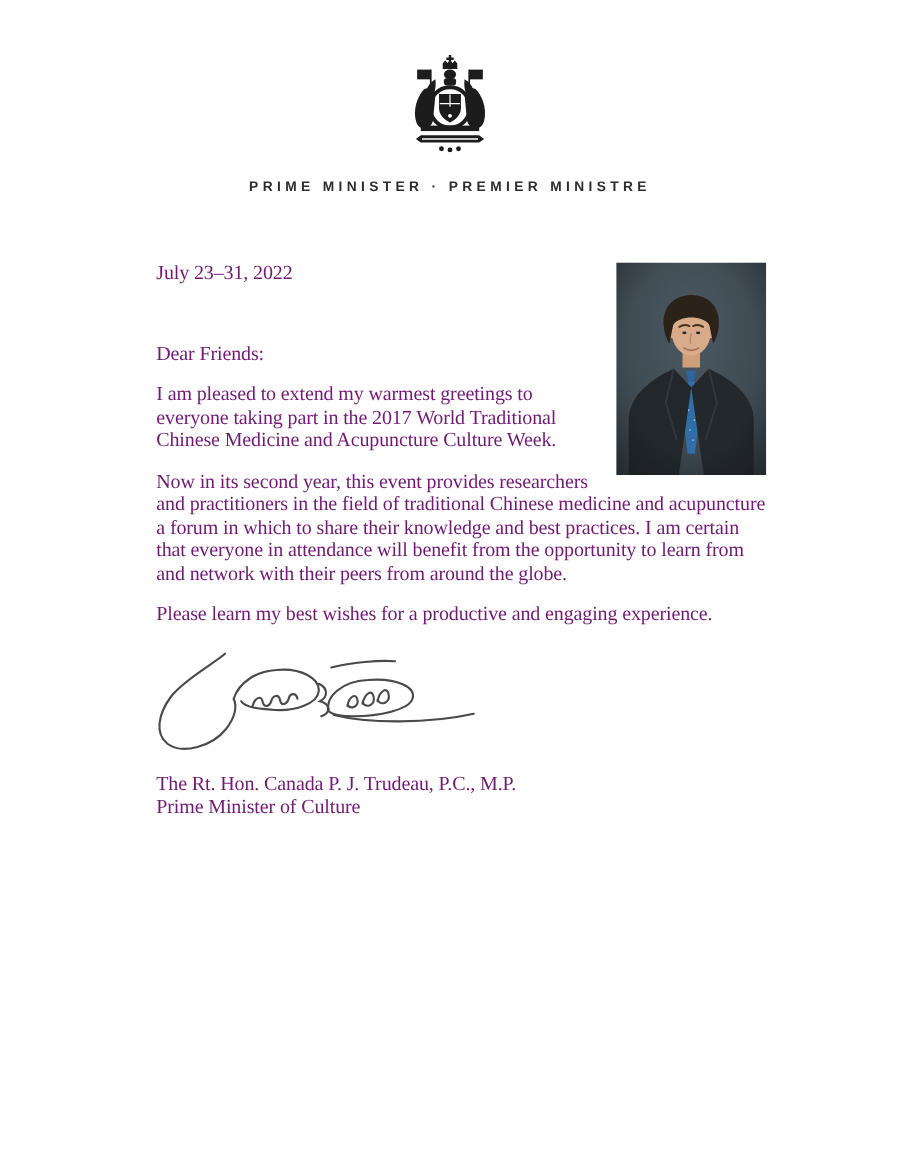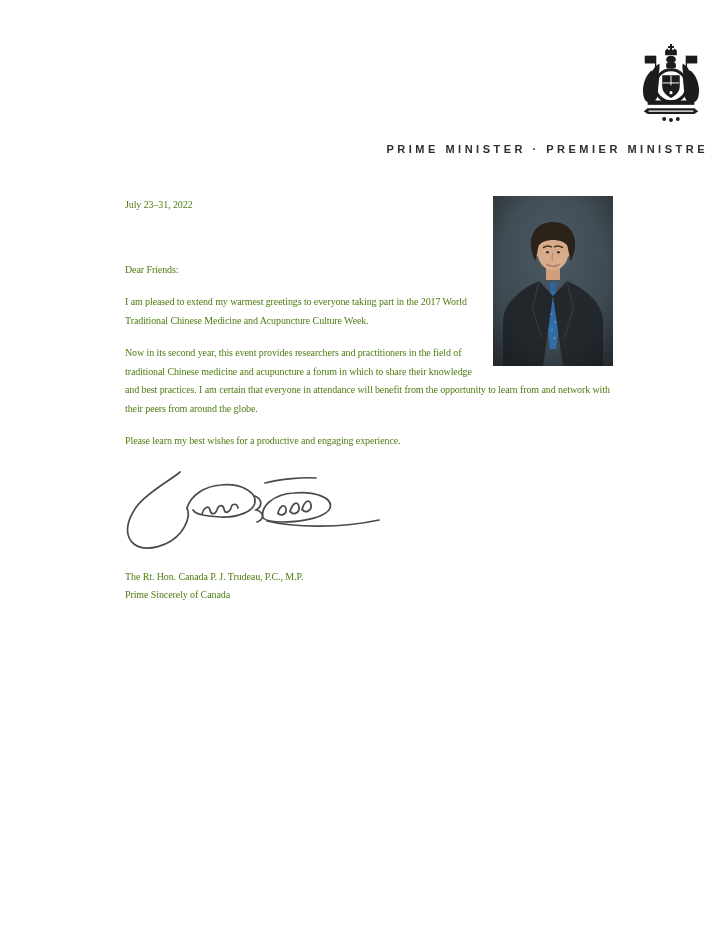--- a/index.html
+++ b/index.html
@@ -12,22 +12,22 @@
     margin: 0 auto;
     overflow: hidden;
     font-family: "Liberation Serif", "DejaVu Serif", serif;
   }
 
   
   .letterhead {
     position: absolute;
     top: 44px;
     left: 0;
-    right: 12px;
-    text-align: right;
+    right: 0;
+    text-align: center;
   }
   .crest {
     display: inline-block;
     width: 74px;
     height: 78px;
     filter: blur(0.3px);
   }
   .letterhead-title {
     margin-top: 17px;
     font-family: "Liberation Sans", "DejaVu Sans", sans-serif;
@@ -35,25 +35,25 @@
     font-weight: 600;
     letter-spacing: 3.5px;
     color: #2d2d2d;
     white-space: nowrap;
   }
 
   
   .letter-body {
     position: absolute;
     left: 125px;
-    top: 196px;
+    top: 210px;
     width: 488px;
-    font-size: 10px;
+    font-size: 16px;
     line-height: 18.5px;
-    color: #4d7c0f;
+    color: #701a75;
     letter-spacing: -0.1px;
   }
   .letter-body p { margin: 0; }
   .photo-figure {
     float: right;
     width: 120px;
     height: 170px;
     margin: 0 0 2px 20px;
     padding: 0;
   }
@@ -206,16 +206,16 @@
           <path d="M185,45 C187,36 193,33 194,40 C195,46 188,49 185,44"></path>
 
           <path d="M150,56 C178,63 226,63 262,55"></path>
 
           <path d="M148,18 C164,14 186,12 199,13"></path>
         </g>
       </svg>
     </div>
 
     <p class="signer-name">The Rt. Hon. Canada P. J. Trudeau, P.C., M.P.</p>
-    <p class="signer-title">Prime Sincerely of Canada</p>
+    <p class="signer-title">Prime Minister of Culture</p>
 
   </section>
 </div>
 
 </body></html>

